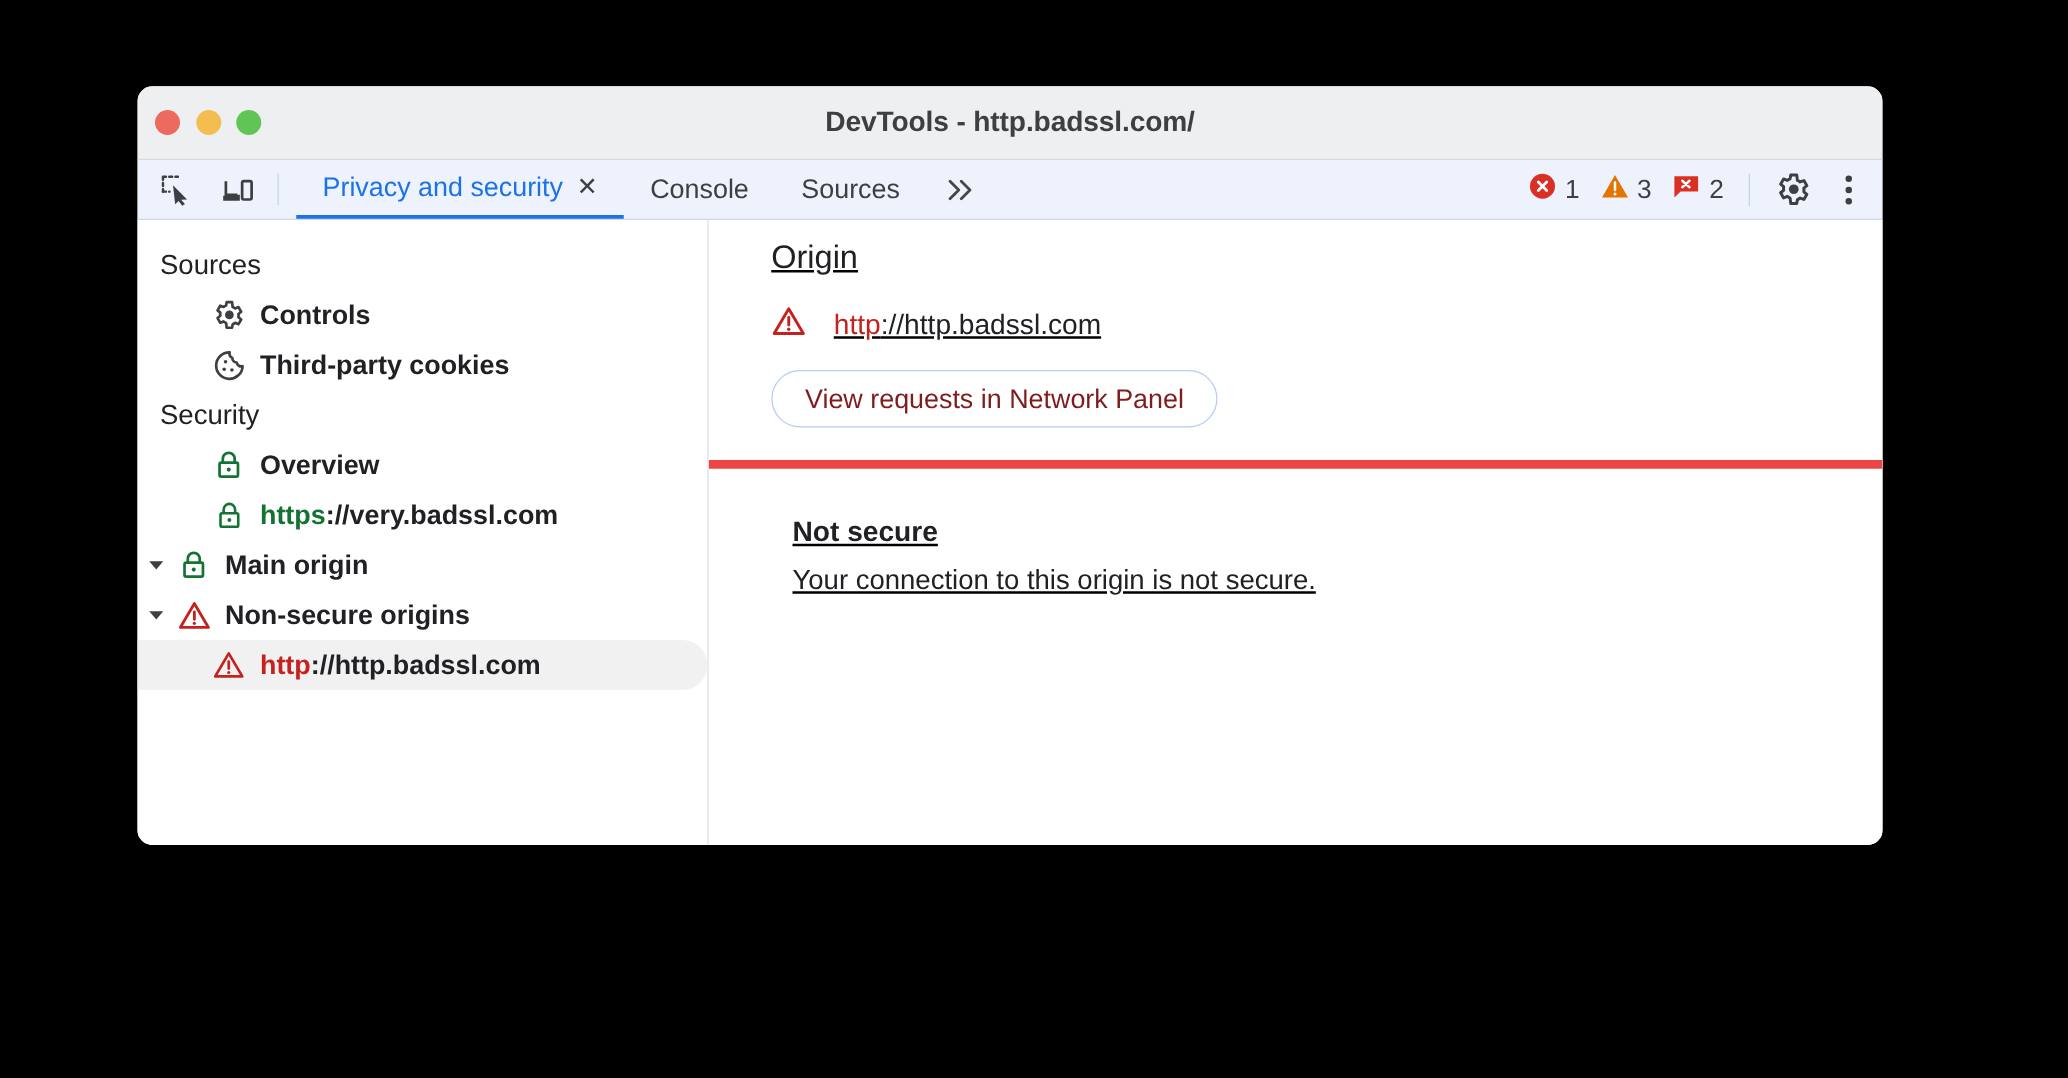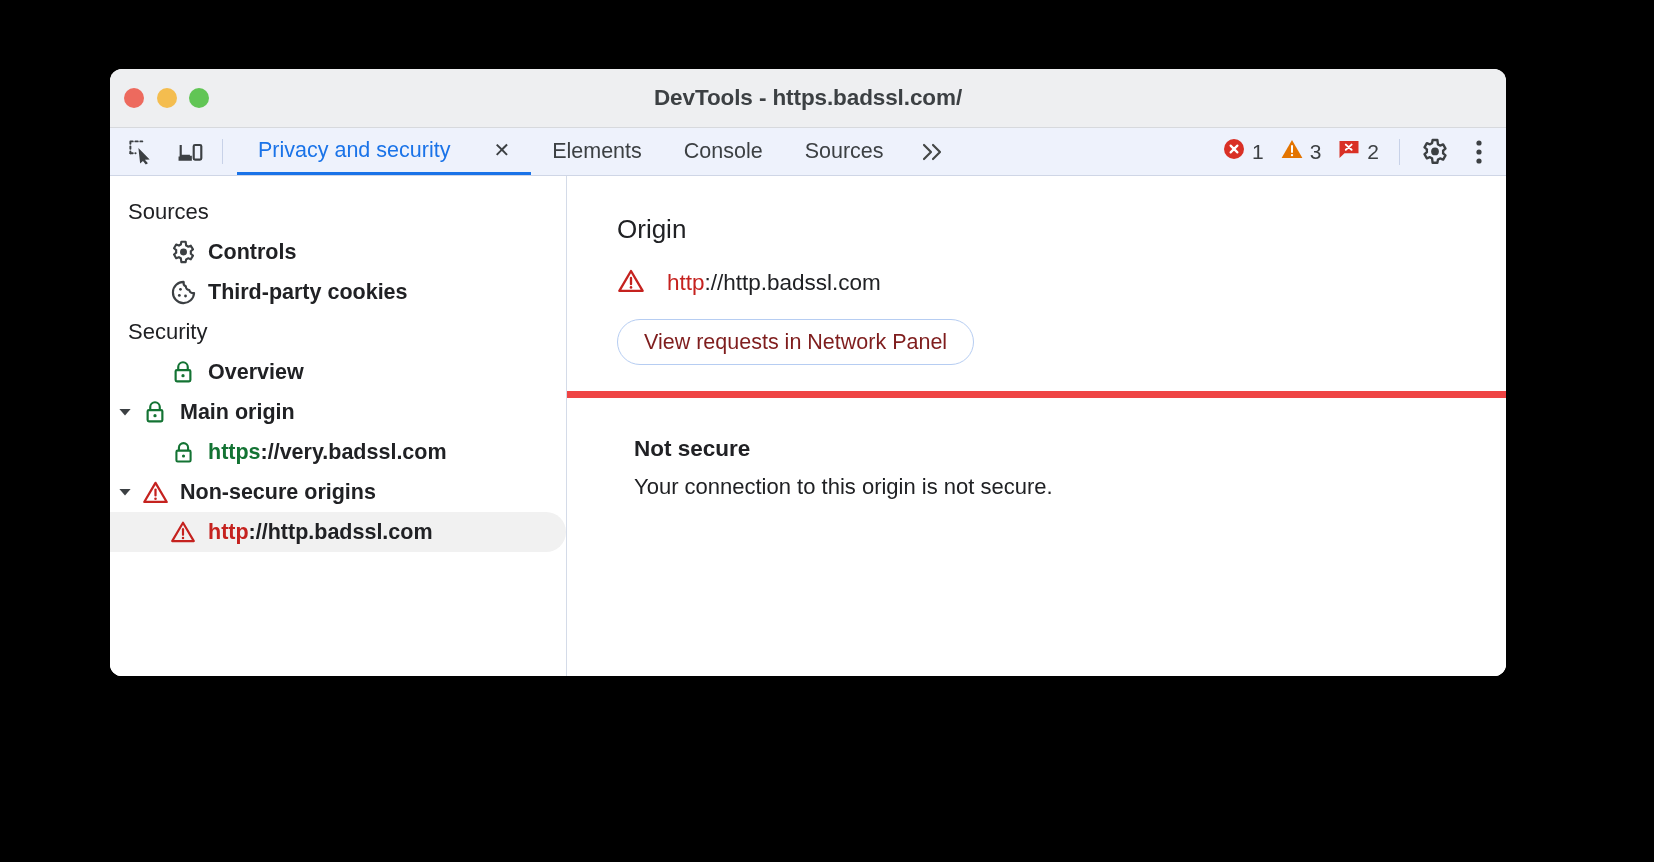--- a/index.html
+++ b/index.html
@@ -84,21 +84,20 @@
   }
   .tab {
     display: flex;
     align-items: center;
     padding: 0 21px;
     font-size: 21.5px;
     color: #3c4043;
     cursor: pointer;
     white-space: nowrap;
     position: relative;
-    gap: 32px;
   }
   .tab.active {
     color: #1a73e8;
     border-bottom: 3px solid #1a73e8;
   }
   .tab .tab-close {
     margin-left: 11px;
     font-size: 20px;
     line-height: 1;
     color: #3c4043;
@@ -194,21 +193,22 @@
   .url-red    { color: #c5221f; }
   .url-rest   { color: #202124; }
 
   
   .main {
     flex: 1;
     background: #ffffff;
     overflow: hidden;
   }
   .section {
-    padding: 38px 0 26px 50px;
+    padding: 14px 0 26px 50px;
+    text-decoration: underline;
   }
   .section.divider-top { border-top: 7px solid #ef4444; }
   .section-h1 {
     font-size: 26px;
     color: #202124;
     margin: 0 0 22px 0;
     font-weight: normal;
   }
   .origin-line {
     display: flex;
@@ -250,21 +250,21 @@
 <body>
 
 <div class="window">
 
   <div class="titlebar">
     <div class="traffic">
       <div class="light red"></div>
       <div class="light yellow"></div>
       <div class="light green"></div>
     </div>
-    <div class="title-text">DevTools - https.badssl.com/</div>
+    <div class="title-text">DevTools - http.badssl.com/</div>
   </div>
 
   <div class="toolbar">
 
     <div class="tool-icon-group">
       <div class="tool-icon">
         <svg width="26" height="26" viewBox="0 0 24 24">
           <g fill="none" stroke="#3c4043" stroke-width="1.8" stroke-linecap="round" stroke-dasharray="2.2 2.4">
             <path d="M2.2 2.2 H13.2 M2.2 2.2 V13.2"></path>
             <path d="M2.2 13.2 H7"></path>
@@ -281,23 +281,20 @@
     </div>
 
     <div class="vsep"></div>
 
     <div class="tabs">
       <div class="tab active">
         <span>Privacy and security</span>
         <span class="tab-close">✕</span>
       </div>
       <div class="tab">
-        <span>Elements</span>
-      </div>
-      <div class="tab">
         <span>Console</span>
       </div>
       <div class="tab">
         <span>Sources</span>
       </div>
       <div class="tab-more">
         <svg width="28" height="22" viewBox="0 0 28 22">
           <path d="M5 4 L12 11 L5 18 M14 4 L21 11 L14 18" fill="none" stroke="#444746" stroke-width="2.2" stroke-linecap="round" stroke-linejoin="round"></path>
         </svg>
       </div>
@@ -392,47 +389,47 @@
         <span class="nav-icon">
           <svg width="26" height="26" viewBox="0 0 24 24">
             <path d="M7.6 10.2 V7.4 a4.4 4.4 0 0 1 8.8 0 V10.2" fill="none" stroke="#137333" stroke-width="2"></path>
             <rect x="5.2" y="10.2" width="13.6" height="10.4" rx="1.2" fill="none" stroke="#137333" stroke-width="2"></rect>
             <circle cx="12" cy="15.4" r="1.5" fill="#137333"></circle>
           </svg>
         </span>
         <span class="nav-label">Overview</span>
       </div>
 
+      <div class="nav-row level-2">
+        <span class="nav-icon">
+          <svg width="25" height="25" viewBox="0 0 24 24">
+            <path d="M7.6 10.2 V7.4 a4.4 4.4 0 0 1 8.8 0 V10.2" fill="none" stroke="#137333" stroke-width="2"></path>
+            <rect x="5.2" y="10.2" width="13.6" height="10.4" rx="1.2" fill="none" stroke="#137333" stroke-width="2"></rect>
+            <circle cx="12" cy="15.4" r="1.5" fill="#137333"></circle>
+          </svg>
+        </span>
+        <span class="nav-label">
+          <span class="url-green">https</span><span class="url-rest">://very.badssl.com</span>
+        </span>
+      </div>
+
       <div class="nav-row level-1b">
         <span class="twisty">
           <svg width="16" height="16" viewBox="0 0 16 16">
             <path d="M2.4 5 L13.6 5 L8 11.6 Z" fill="#3c4043"></path>
           </svg>
         </span>
         <span class="nav-icon">
           <svg width="26" height="26" viewBox="0 0 24 24">
             <path d="M7.6 10.2 V7.4 a4.4 4.4 0 0 1 8.8 0 V10.2" fill="none" stroke="#137333" stroke-width="2"></path>
             <rect x="5.2" y="10.2" width="13.6" height="10.4" rx="1.2" fill="none" stroke="#137333" stroke-width="2"></rect>
             <circle cx="12" cy="15.4" r="1.5" fill="#137333"></circle>
           </svg>
         </span>
         <span class="nav-label">Main origin</span>
-      </div>
-
-      <div class="nav-row level-2">
-        <span class="nav-icon">
-          <svg width="25" height="25" viewBox="0 0 24 24">
-            <path d="M7.6 10.2 V7.4 a4.4 4.4 0 0 1 8.8 0 V10.2" fill="none" stroke="#137333" stroke-width="2"></path>
-            <rect x="5.2" y="10.2" width="13.6" height="10.4" rx="1.2" fill="none" stroke="#137333" stroke-width="2"></rect>
-            <circle cx="12" cy="15.4" r="1.5" fill="#137333"></circle>
-          </svg>
-        </span>
-        <span class="nav-label">
-          <span class="url-green">https</span><span class="url-rest">://very.badssl.com</span>
-        </span>
       </div>
 
       <div class="nav-row level-1b">
         <span class="twisty">
           <svg width="16" height="16" viewBox="0 0 16 16">
             <path d="M2.4 5 L13.6 5 L8 11.6 Z" fill="#3c4043"></path>
           </svg>
         </span>
         <span class="nav-icon">
           <svg width="27" height="27" viewBox="0 0 24 24">

